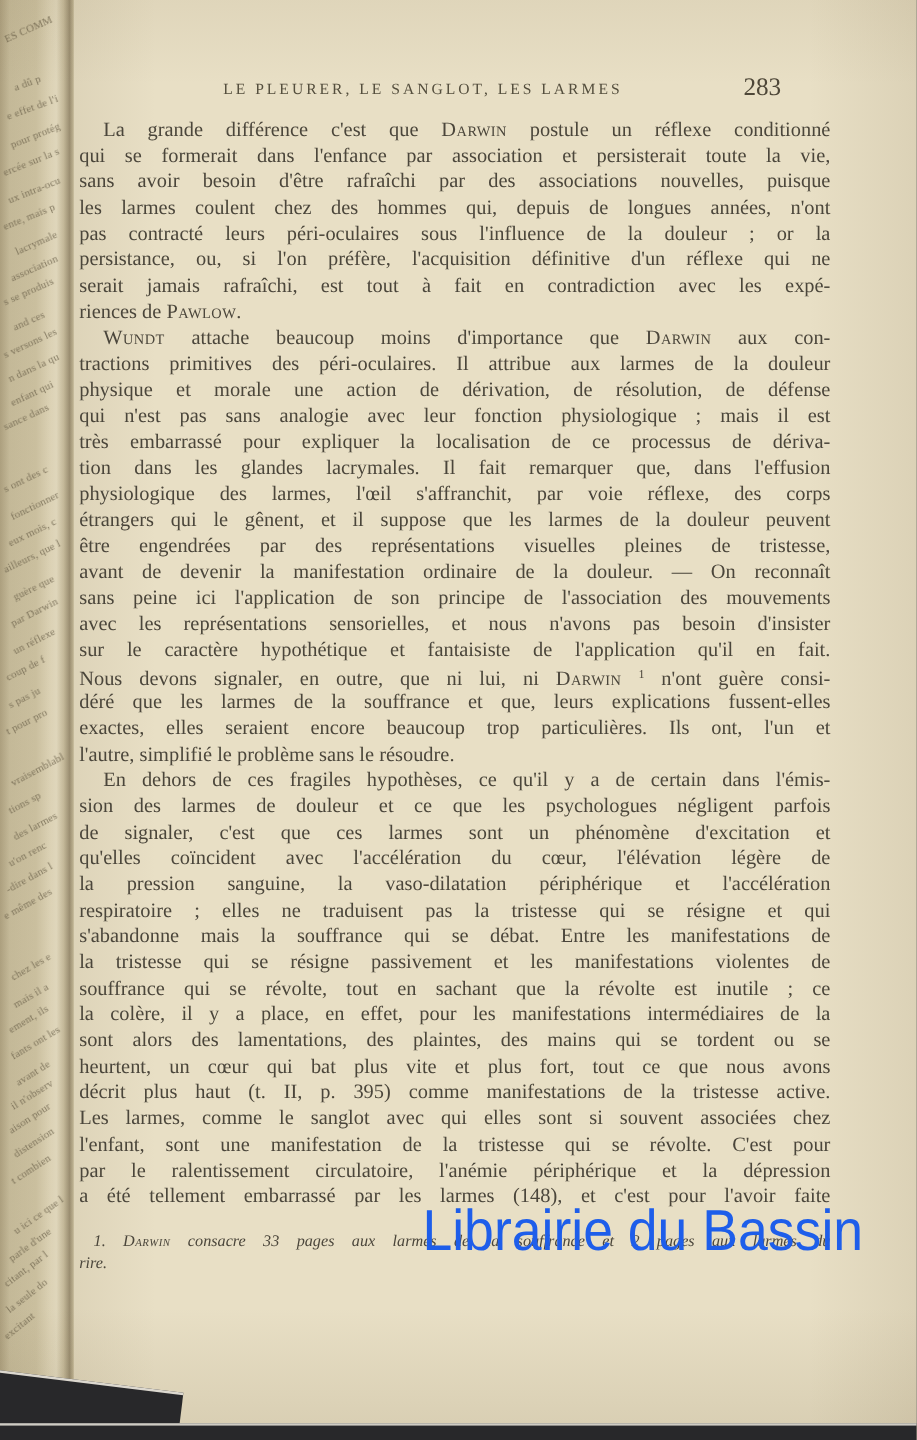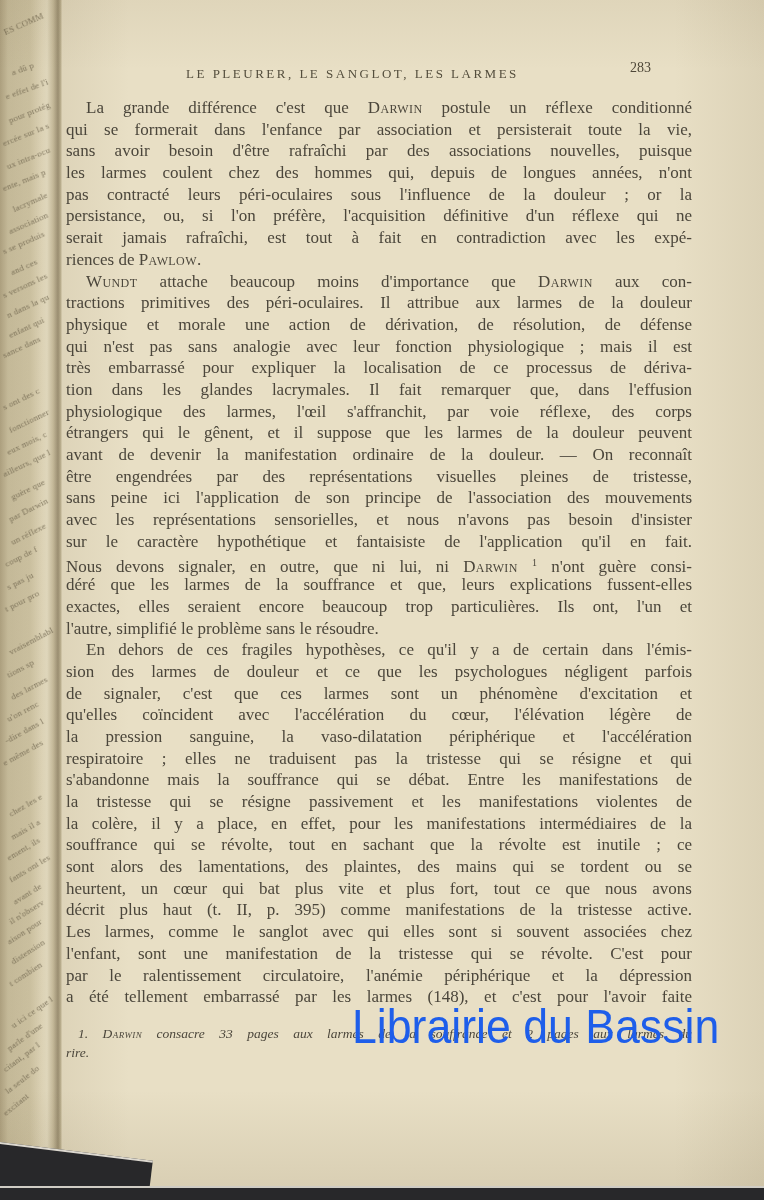--- a/index.html
+++ b/index.html
@@ -31,21 +31,21 @@
     transform-origin:left top;filter:blur(.35px);
     letter-spacing:.2px;
   }
   
   .content{position:absolute;left:66px;top:0;width:626px;z-index:4;color:#4b463b;}
   .header{position:relative;height:97px;}
   .header-title{
     position:absolute;left:120px;top:66px;
     font-size:13px;letter-spacing:2.5px;color:#544e3d;white-space:nowrap;
   }
-  .page-num{position:absolute;right:41px;top:60px;font-size:14px;color:#4e4738;}
+  .page-num{position:absolute;right:41px;top:60px;font-size:21px;color:#4e4738;}
   .para{margin:0;}
   .line{height:21.7px;line-height:21.7px;font-size:17px;white-space:normal;overflow:visible;}
   .line.just{text-align:justify;text-align-last:justify;-moz-text-align-last:justify;}
   .line.ind{text-indent:20px;}
   .sc{font-variant:small-caps;letter-spacing:.4px;}
   .it{}
   .sup{font-size:10px;vertical-align:6px;}
   .fn{margin-top:16px;font-style:italic;}
   .fn .line{height:19px;line-height:19px;font-size:13.5px;}
   .fn .line.ind{text-indent:12px;}
@@ -137,41 +137,41 @@
         </div>
       <div class="para">
           <div class="line just ind"><span class="sc">Wundt</span><span> attache beaucoup moins d'importance que </span><span class="sc">Darwin</span><span> aux con-</span></div>
           <div class="line just"><span>tractions primitives des péri-oculaires. Il attribue aux larmes de la douleur</span></div>
           <div class="line just"><span>physique et morale une action de dérivation, de résolution, de défense</span></div>
           <div class="line just"><span>qui n'est pas sans analogie avec leur fonction physiologique ; mais il est</span></div>
           <div class="line just"><span>très embarrassé pour expliquer la localisation de ce processus de dériva-</span></div>
           <div class="line just"><span>tion dans les glandes lacrymales. Il fait remarquer que, dans l'effusion</span></div>
           <div class="line just"><span>physiologique des larmes, l'œil s'affranchit, par voie réflexe, des corps</span></div>
           <div class="line just"><span>étrangers qui le gênent, et il suppose que les larmes de la douleur peuvent</span></div>
+          <div class="line just"><span>être engendrées par des représentations visuelles pleines de tristesse,</span></div>
           <div class="line just"><span>avant de devenir la manifestation ordinaire de la douleur. — On reconnaît</span></div>
-          <div class="line just"><span>être engendrées par des représentations visuelles pleines de tristesse,</span></div>
           <div class="line just"><span>sans peine ici l'application de son principe de l'association des mouvements</span></div>
           <div class="line just"><span>avec les représentations sensorielles, et nous n'avons pas besoin d'insister</span></div>
           <div class="line just"><span>sur le caractère hypothétique et fantaisiste de l'application qu'il en fait.</span></div>
           <div class="line just"><span>Nous devons signaler, en outre, que ni lui, ni </span><span class="sc">Darwin</span><span> </span><span class="sup">1</span><span> n'ont guère consi-</span></div>
           <div class="line just"><span>déré que les larmes de la souffrance et que, leurs explications fussent-elles</span></div>
           <div class="line just"><span>exactes, elles seraient encore beaucoup trop particulières. Ils ont, l'un et</span></div>
           <div class="line"><span>l'autre, simplifié le problème sans le résoudre.</span></div>
         </div>
       <div class="para">
           <div class="line just ind"><span>En dehors de ces fragiles hypothèses, ce qu'il y a de certain dans l'émis-</span></div>
           <div class="line just"><span>sion des larmes de douleur et ce que les psychologues négligent parfois</span></div>
           <div class="line just"><span>de signaler, c'est que ces larmes sont un phénomène d'excitation et</span></div>
           <div class="line just"><span>qu'elles coïncident avec l'accélération du cœur, l'élévation légère de</span></div>
           <div class="line just"><span>la pression sanguine, la vaso-dilatation périphérique et l'accélération</span></div>
           <div class="line just"><span>respiratoire ; elles ne traduisent pas la tristesse qui se résigne et qui</span></div>
           <div class="line just"><span>s'abandonne mais la souffrance qui se débat. Entre les manifestations de</span></div>
           <div class="line just"><span>la tristesse qui se résigne passivement et les manifestations violentes de</span></div>
+          <div class="line just"><span>souffrance qui se révolte, tout en sachant que la révolte est inutile ; ce</span></div>
           <div class="line just"><span>la colère, il y a place, en effet, pour les manifestations intermédiaires de la</span></div>
-          <div class="line just"><span>souffrance qui se révolte, tout en sachant que la révolte est inutile ; ce</span></div>
           <div class="line just"><span>sont alors des lamentations, des plaintes, des mains qui se tordent ou se</span></div>
           <div class="line just"><span>heurtent, un cœur qui bat plus vite et plus fort, tout ce que nous avons</span></div>
           <div class="line just"><span>décrit plus haut (t. II, p. 395) comme manifestations de la tristesse active.</span></div>
           <div class="line just"><span>Les larmes, comme le sanglot avec qui elles sont si souvent associées chez</span></div>
           <div class="line just"><span>l'enfant, sont une manifestation de la tristesse qui se révolte. C'est pour</span></div>
           <div class="line just"><span>par le ralentissement circulatoire, l'anémie périphérique et la dépression</span></div>
           <div class="line just"><span>a été tellement embarrassé par les larmes (148), et c'est pour l'avoir faite</span></div>
         </div>
     </div>
     <div class="fn">

